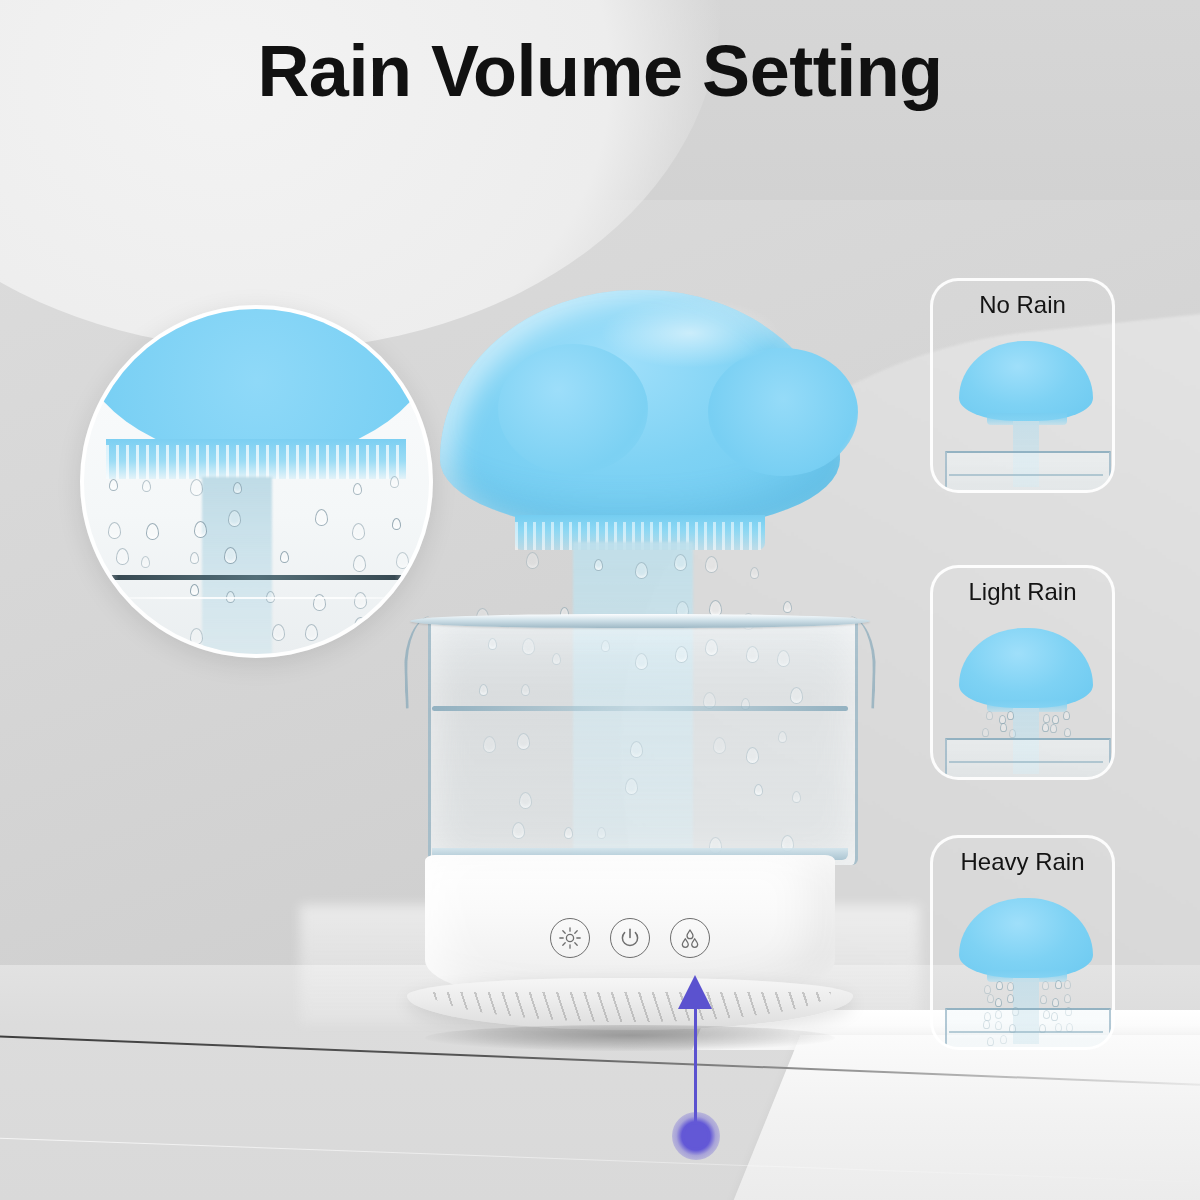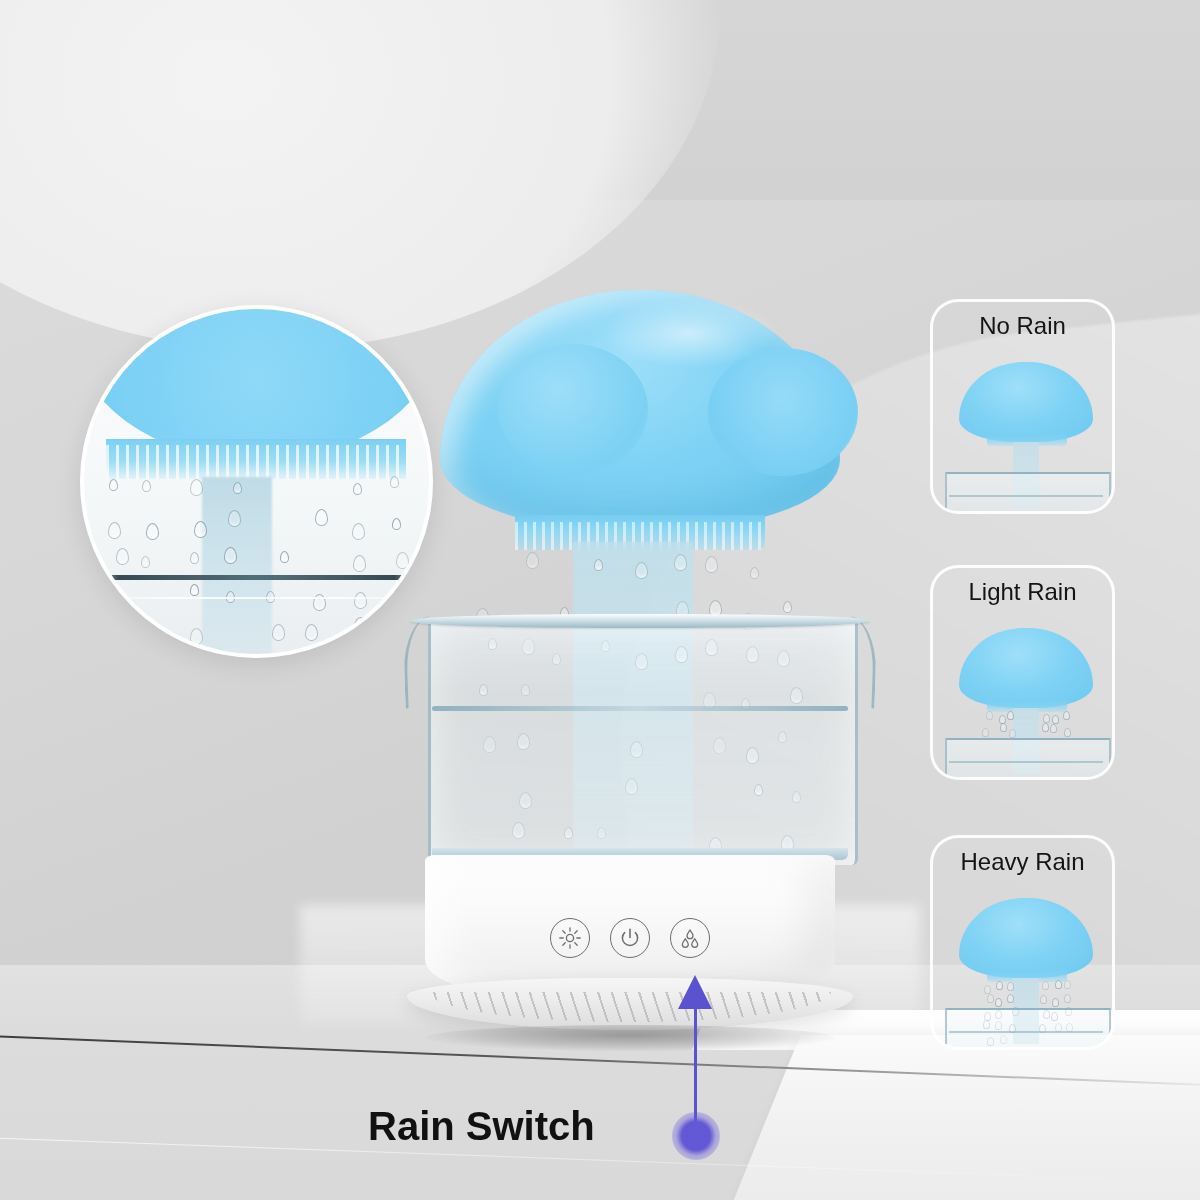--- a/index.html
+++ b/index.html
@@ -318,20 +318,21 @@
   <div class="bg-soft-top"></div>
   <div class="bg-glow-ellipse"></div>
   <div class="bg-wall-sweep"></div>
   <div class="bg-floor"></div>
   <div class="bg-riser"></div>
   <div class="bg-pedestal-top"></div>
   <div class="bg-pedestal"></div>
   <div class="bg-floor-line"></div>
   <div class="bg-floor-line2"></div>
 
+  <div class="title">Rain Volume Setting</div>
 
   <div id="magnifier">
     <div class="mg-cap"></div>
     <div class="mg-skirt"></div>
     <div class="mg-teeth"></div>
     <div class="mg-stem"></div>
     <div class="mg-drops" id="mgDrops">
         <div class="drop sm" style="left: 24.6524px; top: 10.4854px; opacity: 0.84;"></div>
         <div class="drop" style="left: 23.9333px; top: 52.5374px; opacity: 0.69;"></div>
         <div class="drop" style="left: 31.8815px; top: 79.3246px; opacity: 0.67;"></div>
@@ -467,23 +468,22 @@
 
     <div class="base-lip"></div>
     <div class="base-vents"></div>
     <div class="base-shadow"></div>
   </div>
 
   <div class="pointer-head"></div>
   <div class="pointer-line"></div>
   <div class="pointer-dot"></div>
   <div class="pointer-dot-core"></div>
-  <div class="rain-switch-label">Rain Switch</div>
-
-  <div class="card" style="left:930px;top:299px;">
+
+  <div class="card" style="left:930px;top:278px;">
     <div class="card-label">No Rain</div>
     <div class="mini">
       <div class="mini-cap"></div>
       <div class="mini-skirt"></div>
       <div class="mini-stem"></div>
       <div class="mini-drops"></div>
       <div class="mini-tray"></div>
       <div class="mini-tray-line"></div>
     </div>
   </div>

